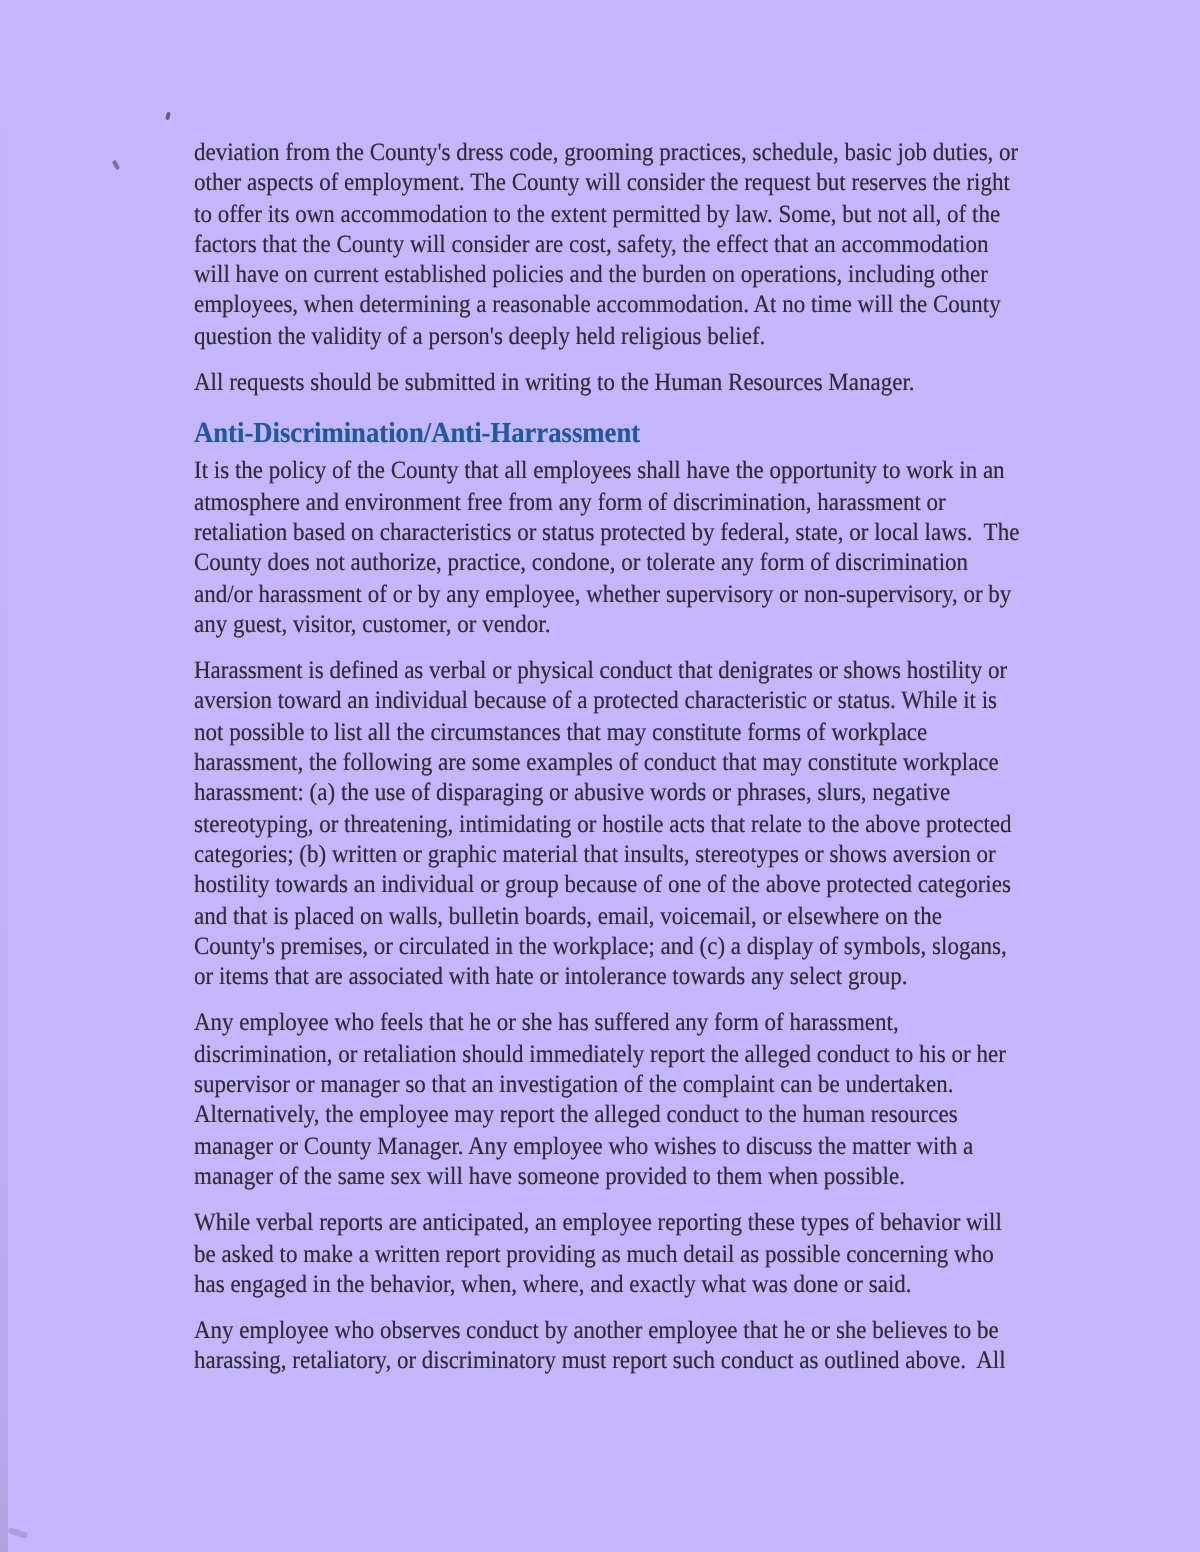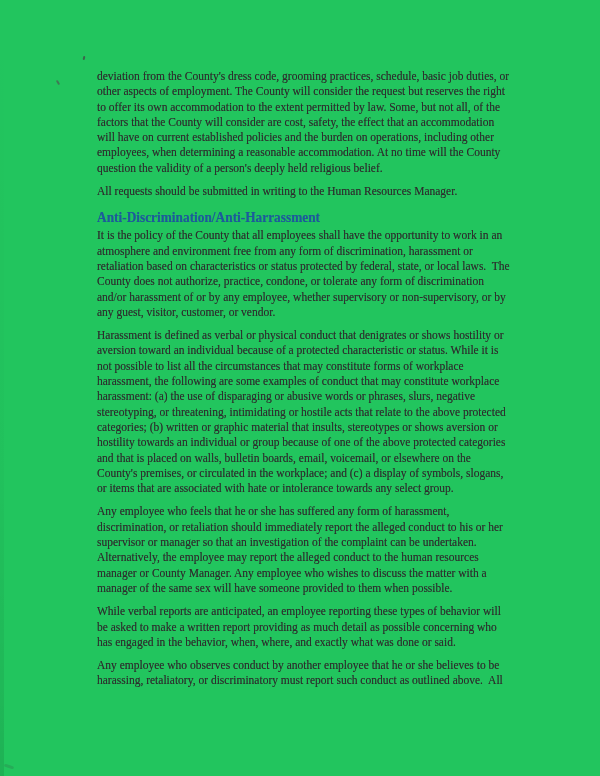--- a/index.html
+++ b/index.html
@@ -7,21 +7,21 @@
   body {
     background: #ffffff;
     font-family: "Liberation Serif", serif;
     overflow: hidden;
     position: relative;
   }
   .page {
     position: absolute;
     left: 0; top: 0;
     width: 600px; height: 776px;
-    background: #22c55e;
+    background: #c4b5fd;
   }
   
   .edge-shadow {
     position: absolute;
     left: 0; top: 0;
     width: 4px; height: 776px;
     background: linear-gradient(to bottom,
       rgba(0,0,0,0.00) 0%,
       rgba(0,0,0,0.02) 60%,
       rgba(0,0,0,0.07) 90%,

